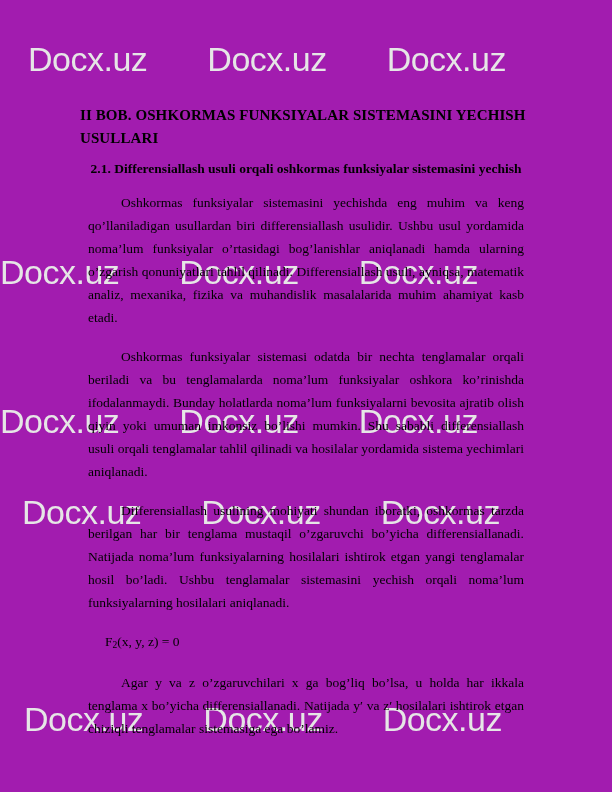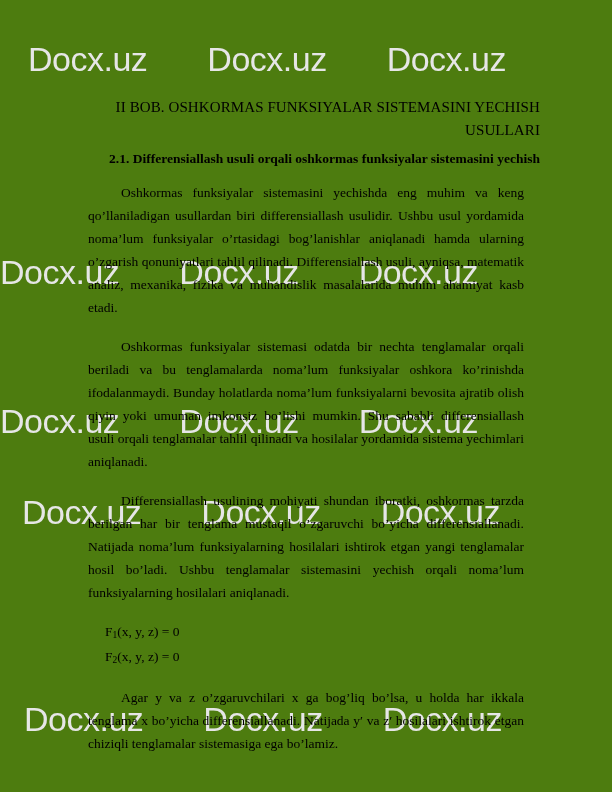--- a/index.html
+++ b/index.html
@@ -6,21 +6,21 @@
   html, body {
     margin: 0;
     padding: 0;
     background: #ffffff;
   }
 
   .page {
     position: relative;
     width: 612px;
     height: 792px;
-    background: #4d7c0f;
+    background: #a21caf;
     overflow: hidden;
     font-family: "Liberation Serif", "DejaVu Serif", serif;
     color: #000000;
   }
 
   
   .watermark-layer {
     position: absolute;
     inset: 0;
     pointer-events: none;
@@ -50,30 +50,30 @@
     position: relative;
     z-index: 1;
     padding: 0 72px;
     box-sizing: border-box;
     width: 612px;
   }
 
   .spacer-top { height: 96px; }
 
   .doc-title {
-    text-align: right;
+    text-align: left;
     font-size: 15px;
-    font-weight: normal;
+    font-weight: bold;
     line-height: 1.52;
-    margin: 0;
+    margin: 8px;
     letter-spacing: 0.1px;
   }
 
   .doc-subtitle {
-    text-align: right;
+    text-align: center;
     font-size: 13.5px;
     font-weight: bold;
     line-height: 1.62;
     margin: 6px 0 0 0;
   }
 
   p.body-par {
     text-align: justify;
     text-justify: inter-word;
     font-size: 13.5px;
@@ -137,23 +137,20 @@
 
     <h2 class="doc-subtitle">2.1. Differensiallash usuli orqali oshkormas funksiyalar sistemasini yechish</h2>
 
     <p class="body-par" style="margin-top:12px;">Oshkormas funksiyalar sistemasini yechishda eng muhim va keng qo’llaniladigan usullardan biri differensiallash usulidir. Ushbu usul yordamida noma’lum funksiyalar o’rtasidagi bog’lanishlar aniqlanadi hamda ularning o’zgarish qonuniyatlari tahlil qilinadi. Differensiallash usuli, ayniqsa, matematik analiz, mexanika, fizika va muhandislik masalalarida muhim ahamiyat kasb etadi.</p>
 
     <p class="body-par">Oshkormas funksiyalar sistemasi odatda bir nechta tenglamalar orqali beriladi va bu tenglamalarda noma’lum funksiyalar oshkora ko’rinishda ifodalanmaydi. Bunday holatlarda noma’lum funksiyalarni bevosita ajratib olish qiyin yoki umuman imkonsiz bo’lishi mumkin. Shu sababli differensiallash usuli orqali tenglamalar tahlil qilinadi va hosilalar yordamida sistema yechimlari aniqlanadi.</p>
 
     <p class="body-par">Differensiallash usulining mohiyati shundan iboratki, oshkormas tarzda berilgan har bir tenglama mustaqil o’zgaruvchi bo’yicha differensiallanadi. Natijada noma’lum funksiyalarning hosilalari ishtirok etgan yangi tenglamalar hosil bo’ladi. Ushbu tenglamalar sistemasini yechish orqali noma’lum funksiyalarning hosilalari aniqlanadi.</p>
 
 
-    <div class="equation">
-      <span>F</span><sub>1</sub><span>(x, y, z)</span><span> = 0</span>
-    </div>
 
     <div class="equation">
       <span>F</span><sub>2</sub><span>(x, y, z)</span><span> = 0</span>
     </div>
 
     <p class="body-par">Agar y va z o’zgaruvchilari x ga bog’liq bo’lsa, u holda har ikkala tenglama x bo’yicha differensiallanadi. Natijada y′ va z′ hosilalari ishtirok etgan chiziqli tenglamalar sistemasiga ega bo’lamiz.</p>
   </div>
 
 </div>
 

